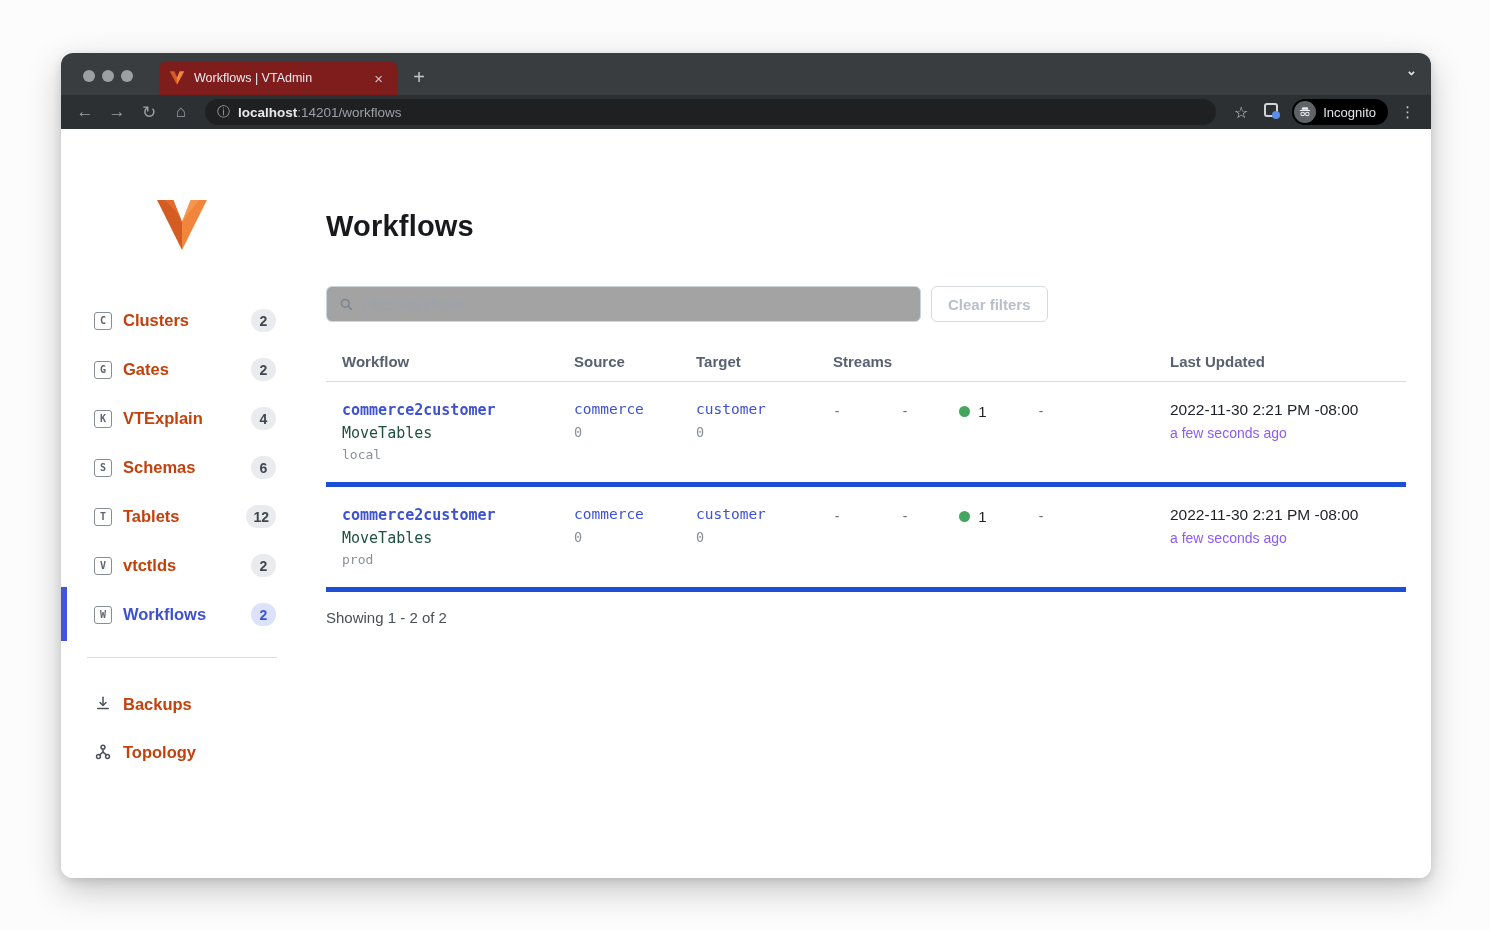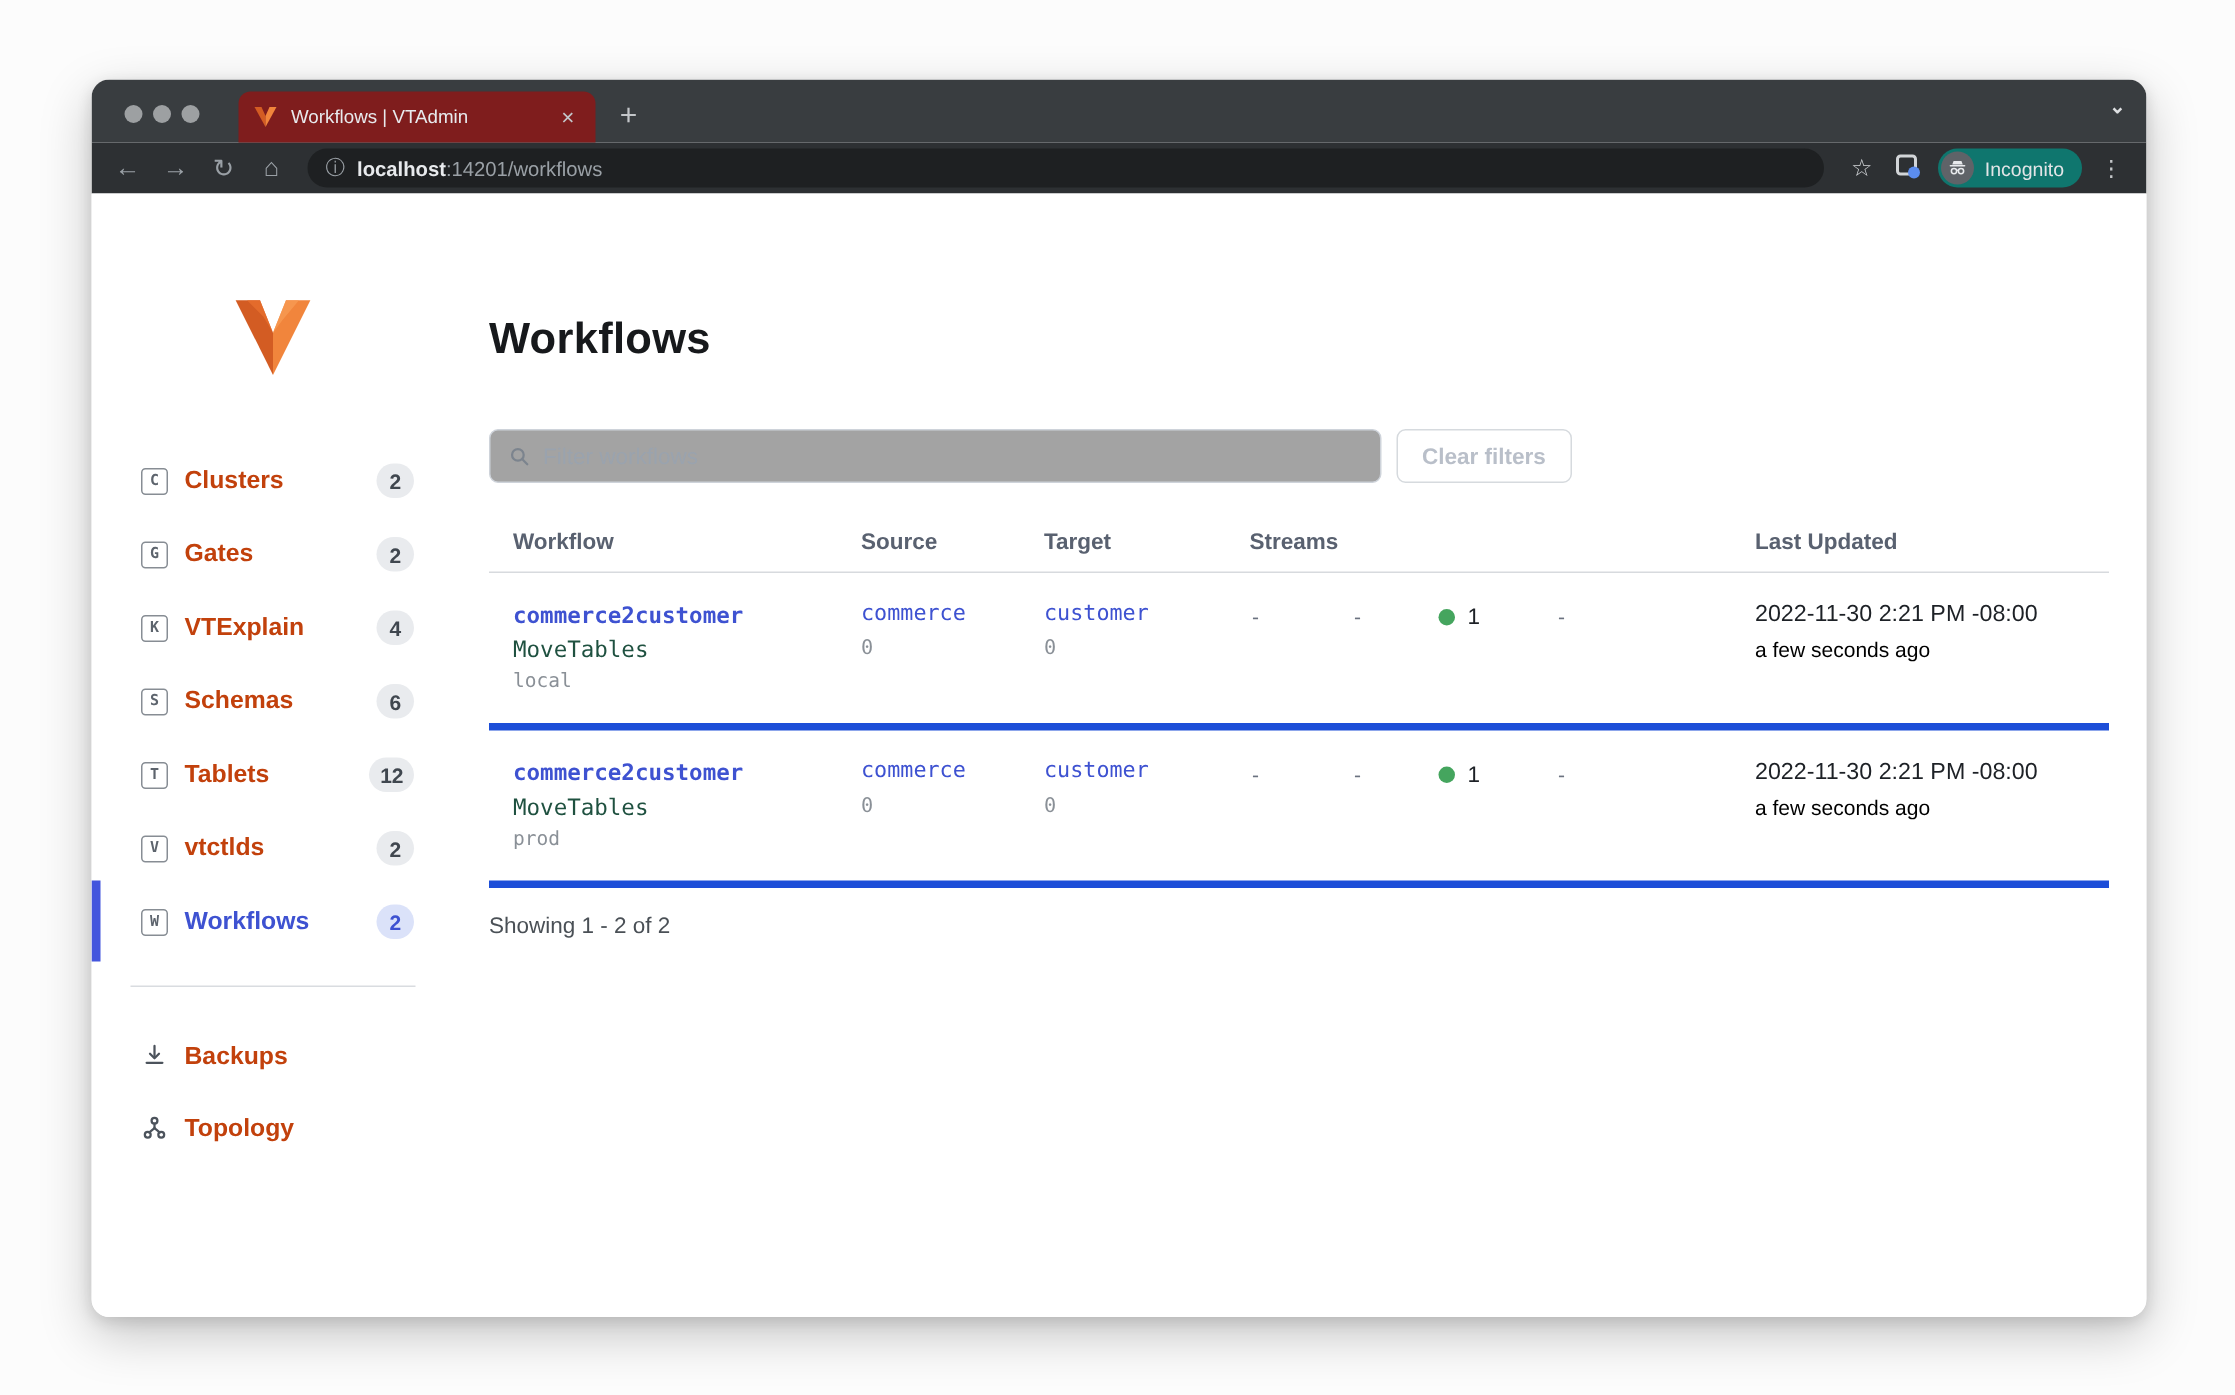--- a/index.html
+++ b/index.html
@@ -36,21 +36,21 @@
     flex:1; height:26px; margin:0 8px 0 6px; background:#1e2022; border-radius:13px;
     display:flex; align-items:center; padding:0 12px; gap:8px; min-width:0;
   }
   .omni-info { color:#9aa0a6; font-size:13px; }
   .omni-text { font-size:13.5px; white-space:nowrap; overflow:hidden; }
   .omni-host { color:#e8eaed; font-weight:bold; }
   .omni-path { color:#9aa0a6; }
   .right-ico { color:#d2d5d8; font-size:16px; width:26px; text-align:center; position:relative; }
   .panel-ico { width:14px; height:14px; border:2px solid #d2d5d8; border-radius:3px; display:inline-block; position:relative; }
   .panel-ico i { position:absolute; right:-4px; bottom:-4px; width:8px; height:8px; background:#5b8def; border-radius:50%; }
-  .incog-pill { background:#0f766e; border-radius:13px; height:26px; display:flex; align-items:center; gap:7px; padding:0 12px 0 2px; margin-left:4px; }
+  .incog-pill { background:#000000; border-radius:13px; height:26px; display:flex; align-items:center; gap:7px; padding:0 12px 0 2px; margin-left:4px; }
   .incog-avatar { width:22px; height:22px; border-radius:50%; background:#5f6368; display:flex; align-items:center; justify-content:center; }
   .incog-label { color:#e3e5e7; font-size:13px; }
   .menu-dots { color:#c3c6c9; font-size:15px; padding:0 6px; margin-left:2px; }
   
   .content { position:relative; height:749px; background:#ffffff; }
   
   .sidebar { position:absolute; left:0; top:0; width:265px; height:100%; }
   .logo { position:absolute; left:95px; top:68px; width:52px; height:56px; }
   .nav { position:absolute; top:167px; left:0; width:240px; }
   .nav-item { position:relative; height:49px; display:flex; align-items:center; cursor:pointer; }
@@ -98,21 +98,21 @@
   .wf-name { color:#3e52d1; font-size:15px; font-weight:bold; }
   .wf-type { color:#1f5140; font-size:15px; margin-top:5px; }
   .wf-cluster { color:#8a9097; font-size:13px; margin-top:5px; }
   .ks-link { color:#3e52d1; font-size:14.5px; }
   .ks-shard { color:#8a9097; font-size:13.5px; margin-top:7px; }
   .scell { text-align:center; color:#6b7280; font-size:14px; padding-top:2px; }
   .scell.dotcell { display:flex; align-items:flex-start; justify-content:center; gap:8px; color:#1d2126; font-size:15px; }
   .dot { width:11px; height:11px; border-radius:50%; background:#45a55e; display:inline-block; margin-top:3px; }
   .lu-cell { grid-column:9; padding-left:2px; }
   .lu-time { color:#1d2126; font-size:15.5px; }
-  .lu-rel { color:#000000; font-size:14px; margin-top:6px; }
+  .lu-rel { color:#8b5cf6; font-size:14px; margin-top:6px; }
   .showing { margin-top:17px; color:#4a5056; font-size:15px; }
 </style>
 </head>
 <body>
 
 <div class="window">
 
   <div class="tabstrip">
     <div class="traffic">
       <span></span>

